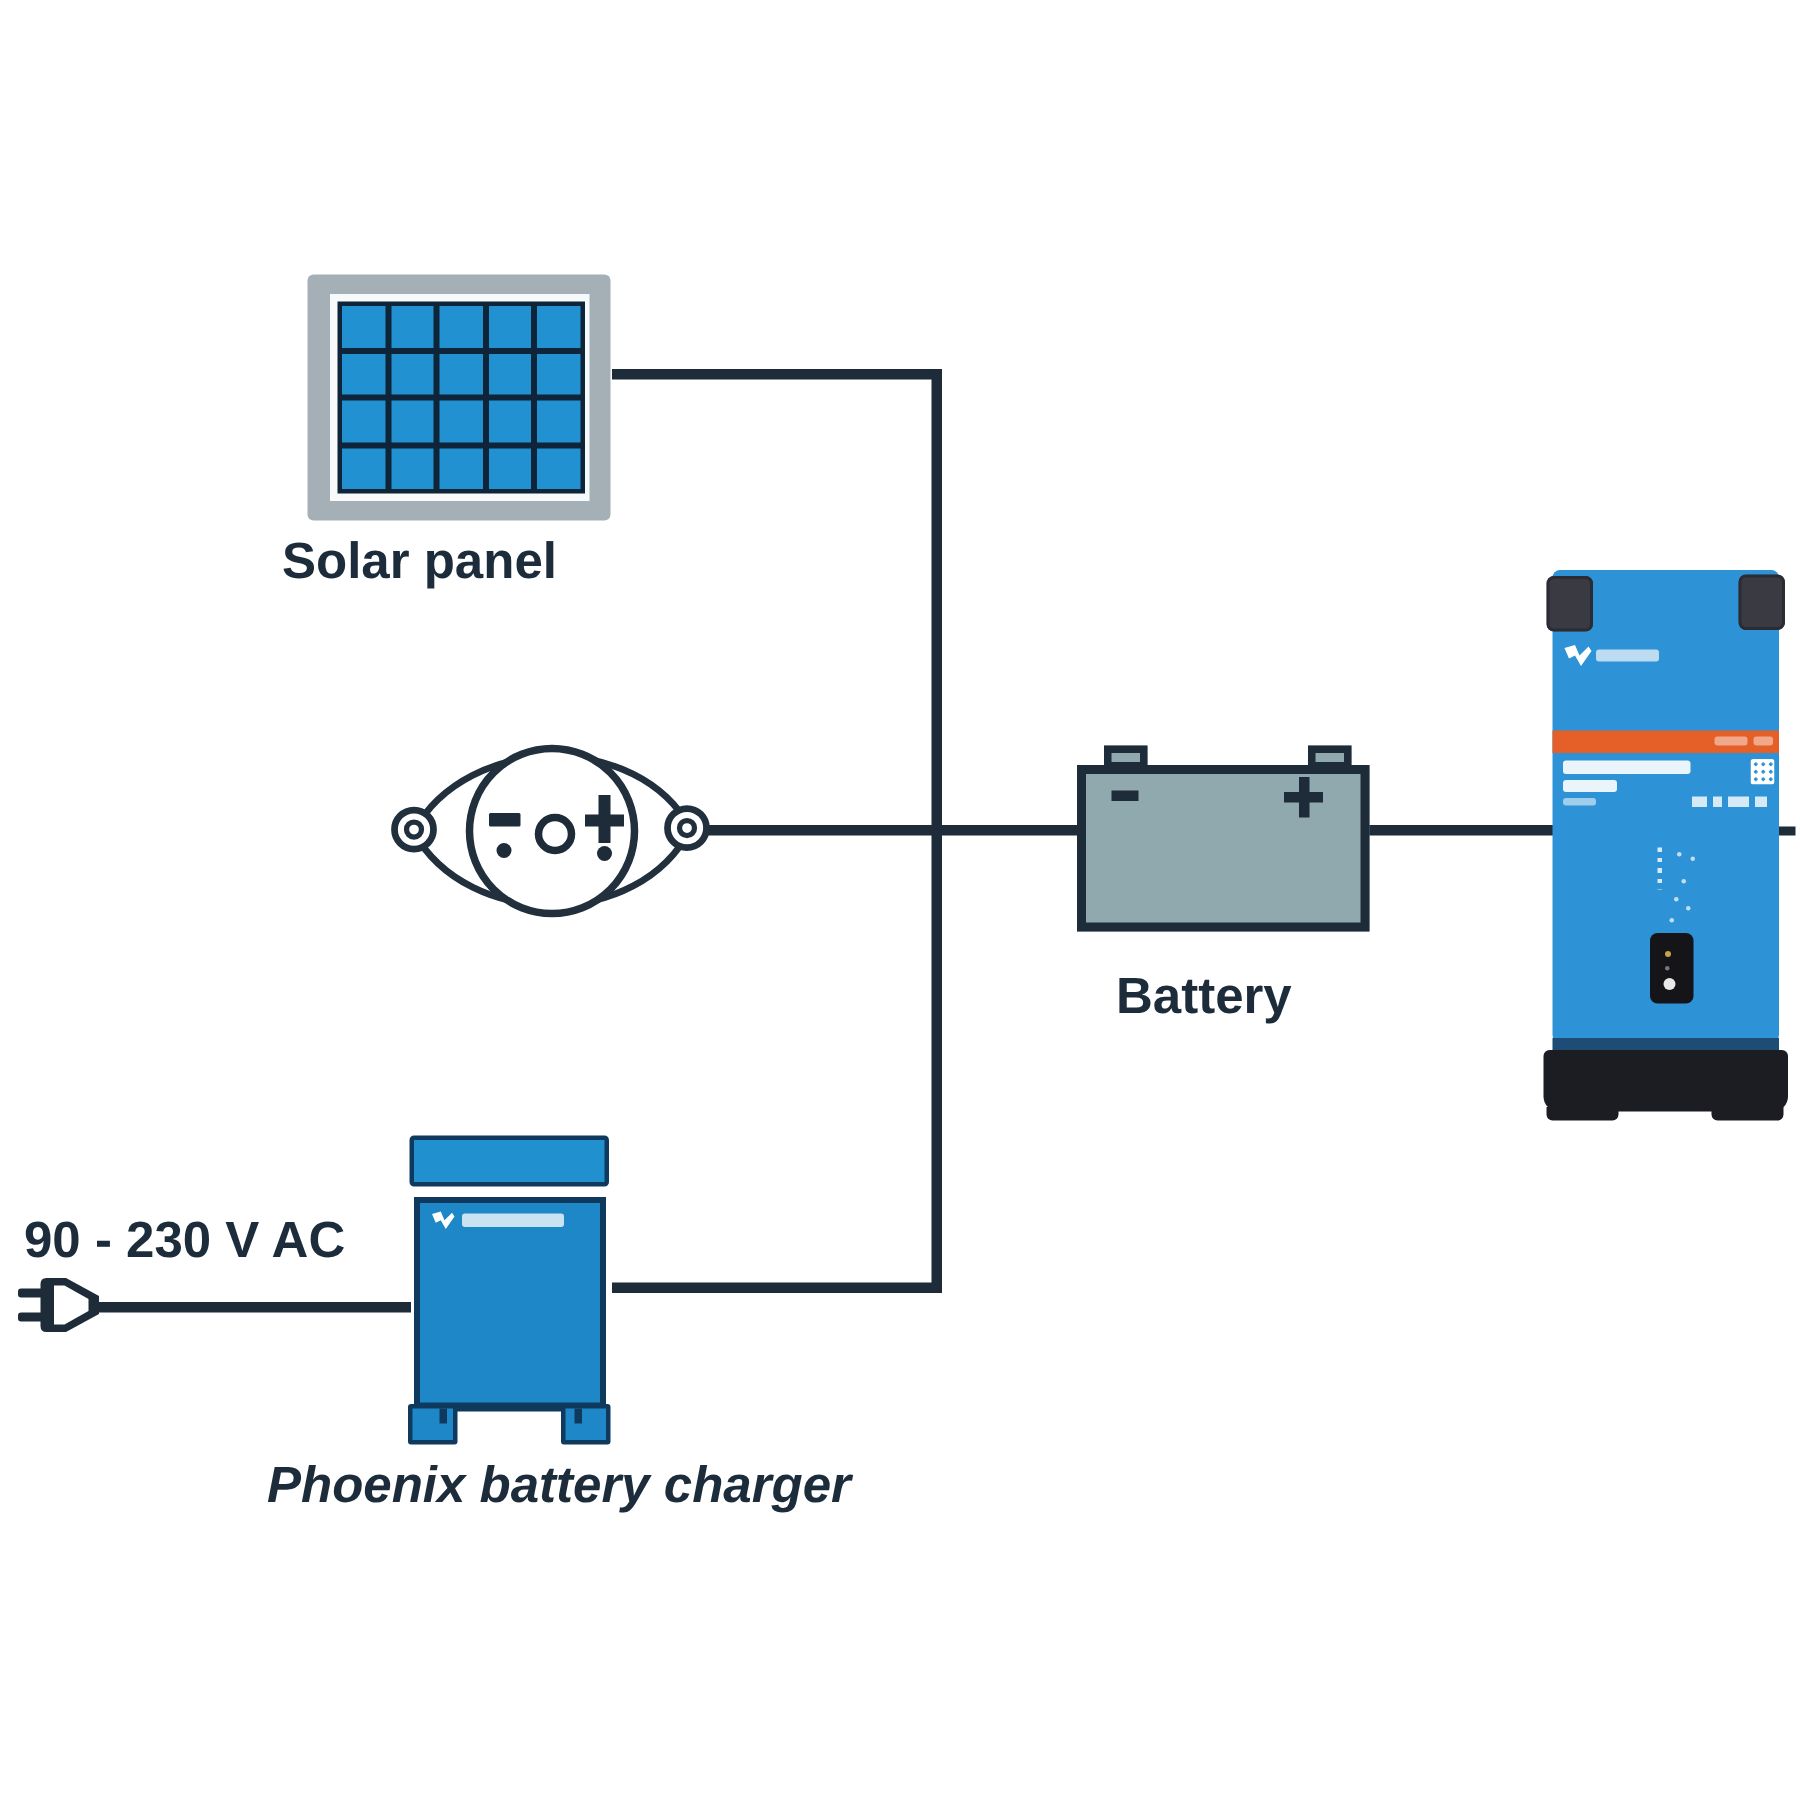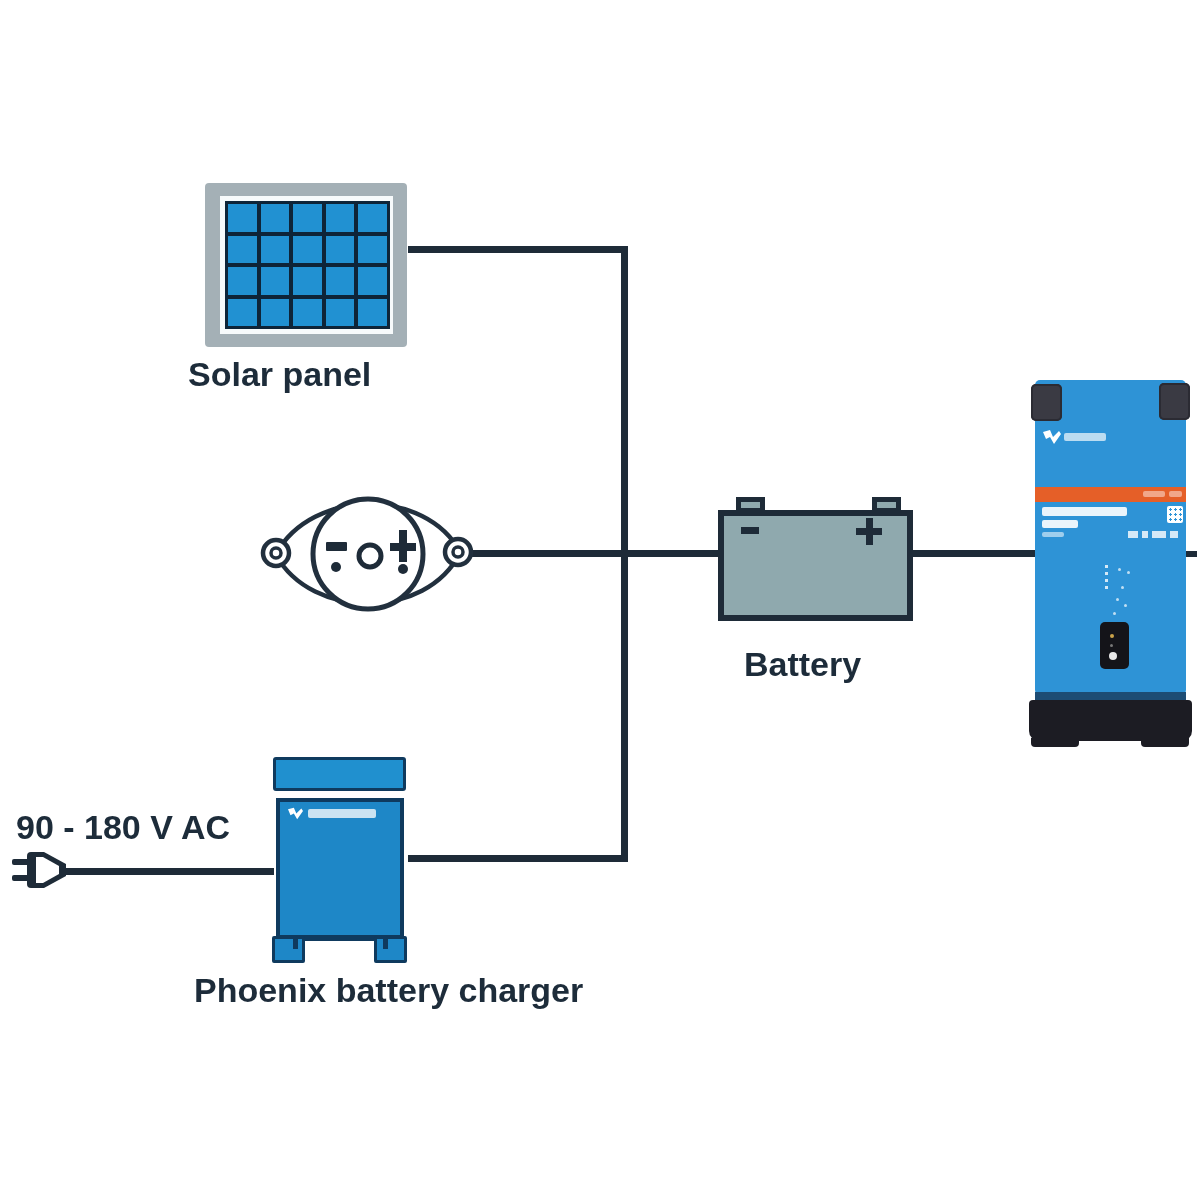--- a/index.html
+++ b/index.html
@@ -143,23 +143,23 @@
     </svg>
     <div class="blurbar" style="left:38px;top:54px;width:68px;height:9px;opacity:.85;"></div>
     <div class="abs" style="left:26px;top:181px;width:88px;height:5px;background:#0f3a5e;"></div>
     <div class="chg-foot" style="left:2px;top:181px;width:33px;height:27px;">
       <i class="abs" style="left:18px;top:0;width:5px;height:10px;background:#0f3a5e;"></i>
     </div>
     <div class="chg-foot" style="left:104px;top:181px;width:33px;height:27px;">
       <i class="abs" style="left:6px;top:0;width:5px;height:10px;background:#0f3a5e;"></i>
     </div>
   </div>
-  <div class="lbl" style="left:194px;top:971px;">Phoenix battery charger</div>
+  <div class="lbl" style="left:178px;top:971px;font-style:italic;">Phoenix battery charger</div>
 
-  <div class="lbl" style="left:16px;top:808px;">90 - 180 V AC</div>
+  <div class="lbl" style="left:16px;top:808px;">90 - 230 V AC</div>
   <svg class="abs" style="left:12px;top:850px;" width="64" height="44" viewBox="0 0 64 44">
     <rect x="0" y="9" width="19" height="6" rx="2" fill="#1e2b38"></rect>
     <rect x="0" y="25" width="19" height="6" rx="2" fill="#1e2b38"></rect>
     <path d="M19 2 L32 2 L54 14 L54 26 L32 38 L19 38 Q15 38 15 34 L15 6 Q15 2 19 2 Z" fill="#1e2b38"></path>
     <path d="M24 7 L31 7 L47 16 L47 24 L31 33 L24 33 Z" fill="#ffffff"></path>
   </svg>
 
 </div>
 
 </body></html>

